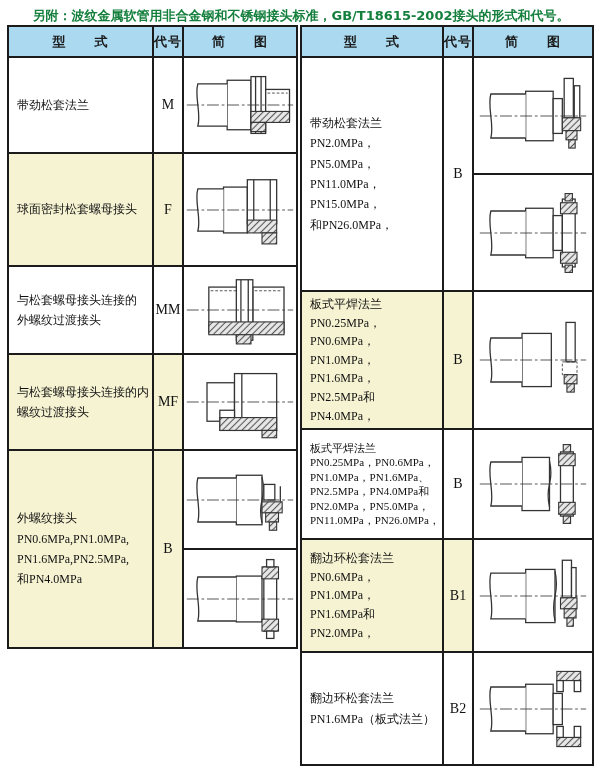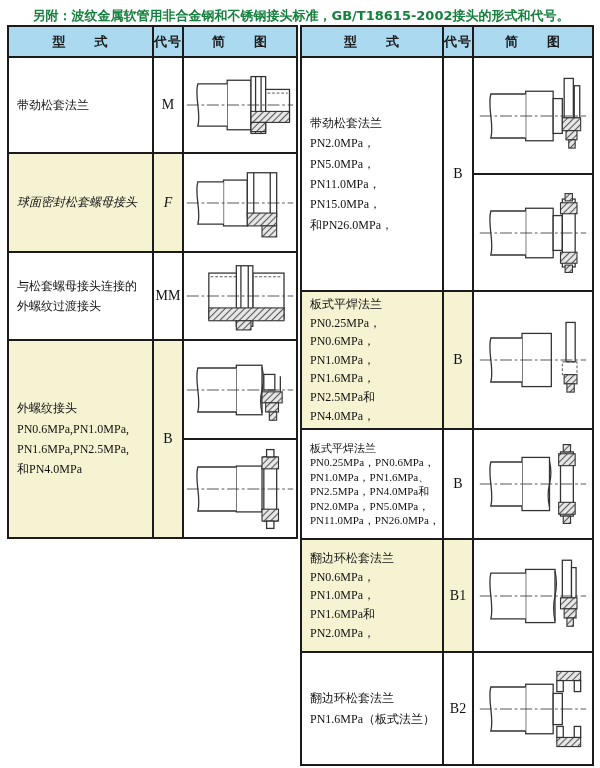--- a/index.html
+++ b/index.html
@@ -29,21 +29,21 @@
     font-family:"Liberation Serif","DejaVu Sans",serif;
   }
   td.code-cell{
     text-align:center;vertical-align:middle;
     font-family:"Liberation Serif","DejaVu Serif",serif;font-size:14px;
   }
   td.diag-cell{vertical-align:middle;text-align:center;padding:0;background:#fff;}
   tr.hl td.type-cell, tr.hl td.code-cell{background:#f6f3d2;}
   
   #tbl-left tr:nth-child(2){height:96px;}
-  #tbl-left tr:nth-child(3){height:99px;font-style:italic;}
+  #tbl-left tr:nth-child(3){height:113px;}
   #tbl-left tr:nth-child(4){height:82px;}
   #tbl-left tr:nth-child(5){height:96px;}
   #tbl-left tr:nth-child(6){height:96px;}
   #tbl-left tr:nth-child(7){height:198px;}
   
   #tbl-right tr:nth-child(2){height:234px;}
   #tbl-right tr:nth-child(3){height:117px;}
   #tbl-right tr:nth-child(4){height:110px;}
   #tbl-right tr:nth-child(5){height:113px;}
   #tbl-right tr:nth-child(6){height:113px;}
@@ -142,20 +142,44 @@
               </defs>
               <rect x="26" y="20" width="34" height="50" fill="#ffffff" stroke="#333" stroke-width="1.4"></rect>
               <rect x="74" y="20" width="34" height="50" fill="#ffffff" stroke="#333" stroke-width="1.4"></rect>
               <rect x="56" y="12" width="18" height="66" fill="#ffffff" stroke="#333" stroke-width="1.4"></rect>
               <line x1="61" y1="12" x2="61" y2="78" fill="none" stroke="#333" stroke-width="1.4"></line>
               <line x1="69" y1="12" x2="69" y2="78" fill="none" stroke="#333" stroke-width="1.4"></line>
               <line x1="28" y1="24" x2="56" y2="24" stroke="#333" stroke-width="0.9" stroke-dasharray="3 2"></line>
               <line x1="76" y1="24" x2="106" y2="24" stroke="#333" stroke-width="0.9" stroke-dasharray="3 2"></line>
               <rect x="26" y="58" width="82" height="14" fill="url(#h2)" stroke="#333" stroke-width="1.2"></rect>
               <rect x="56" y="72" width="16" height="10" fill="url(#h2)" stroke="#333" stroke-width="1.2"></rect>
+              <line x1="2" y1="45" x2="118" y2="45" stroke="#333" stroke-width="0.9" stroke-dasharray="13 3 3 3"></line>
+            </svg>
+          </div>
+        </td>
+  </tr>
+  <tr class="hl">
+    <td class="type-cell">与松套螺母接头连接的内
+螺纹过渡接头</td>
+    <td class="code-cell">MF</td>
+    <td class="diag-cell">
+          <div class="diag">
+            <svg width="110" height="86" viewBox="0 0 120 90" xmlns="http://www.w3.org/2000/svg">
+              <defs>
+                <pattern id="h3" patternUnits="userSpaceOnUse" width="5" height="5" patternTransform="rotate(45)">
+                  <rect width="5" height="5" fill="#e9e9e9"></rect>
+                  <line x1="2.5" y1="0" x2="2.5" y2="5" stroke="#555" stroke-width="1.2"></line>
+                </pattern>
+              </defs>
+              <rect x="24" y="24" width="30" height="42" fill="#ffffff" stroke="#333" stroke-width="1.4"></rect>
+              <rect x="54" y="14" width="46" height="62" fill="#ffffff" stroke="#333" stroke-width="1.4"></rect>
+              <line x1="62" y1="14" x2="62" y2="76" fill="none" stroke="#333" stroke-width="1.4"></line>
+              <rect x="38" y="54" width="16" height="22" fill="#ffffff" stroke="#333" stroke-width="1.4"></rect>
+              <rect x="38" y="62" width="62" height="14" fill="url(#h3)" stroke="#333" stroke-width="1.2"></rect>
+              <rect x="84" y="76" width="16" height="8" fill="url(#h3)" stroke="#333" stroke-width="1.2"></rect>
               <line x1="2" y1="45" x2="118" y2="45" stroke="#333" stroke-width="0.9" stroke-dasharray="13 3 3 3"></line>
             </svg>
           </div>
         </td>
   </tr>
   <tr class="hl">
     <td class="type-cell">外螺纹接头
 PN0.6MPa,PN1.0MPa,
 PN1.6MPa,PN2.5MPa,
 和PN4.0MPa</td>

